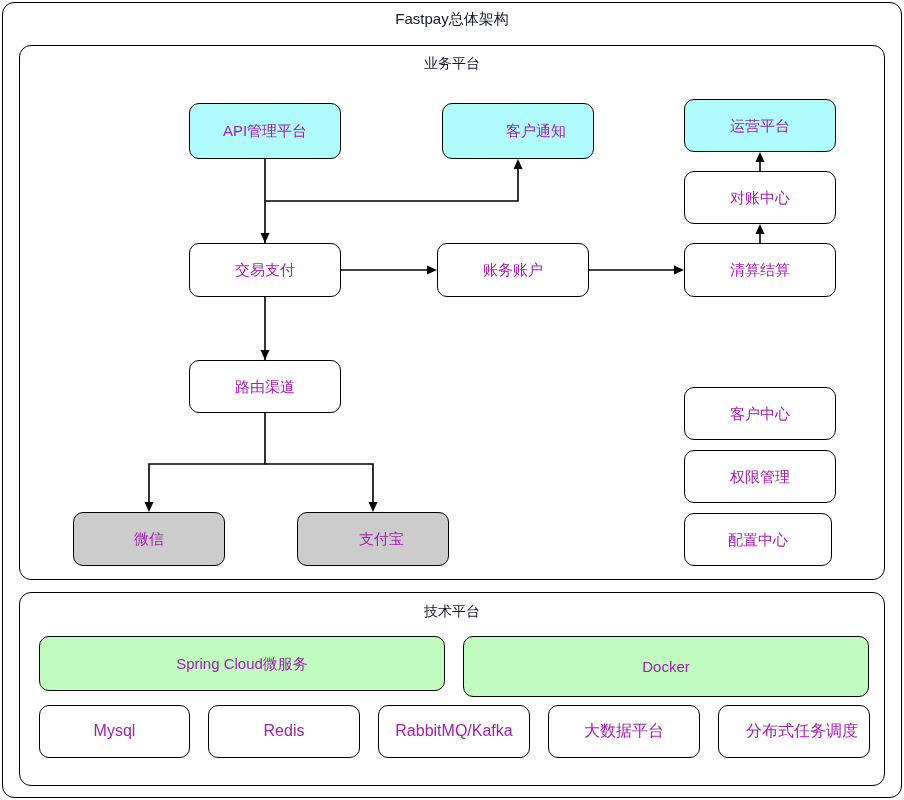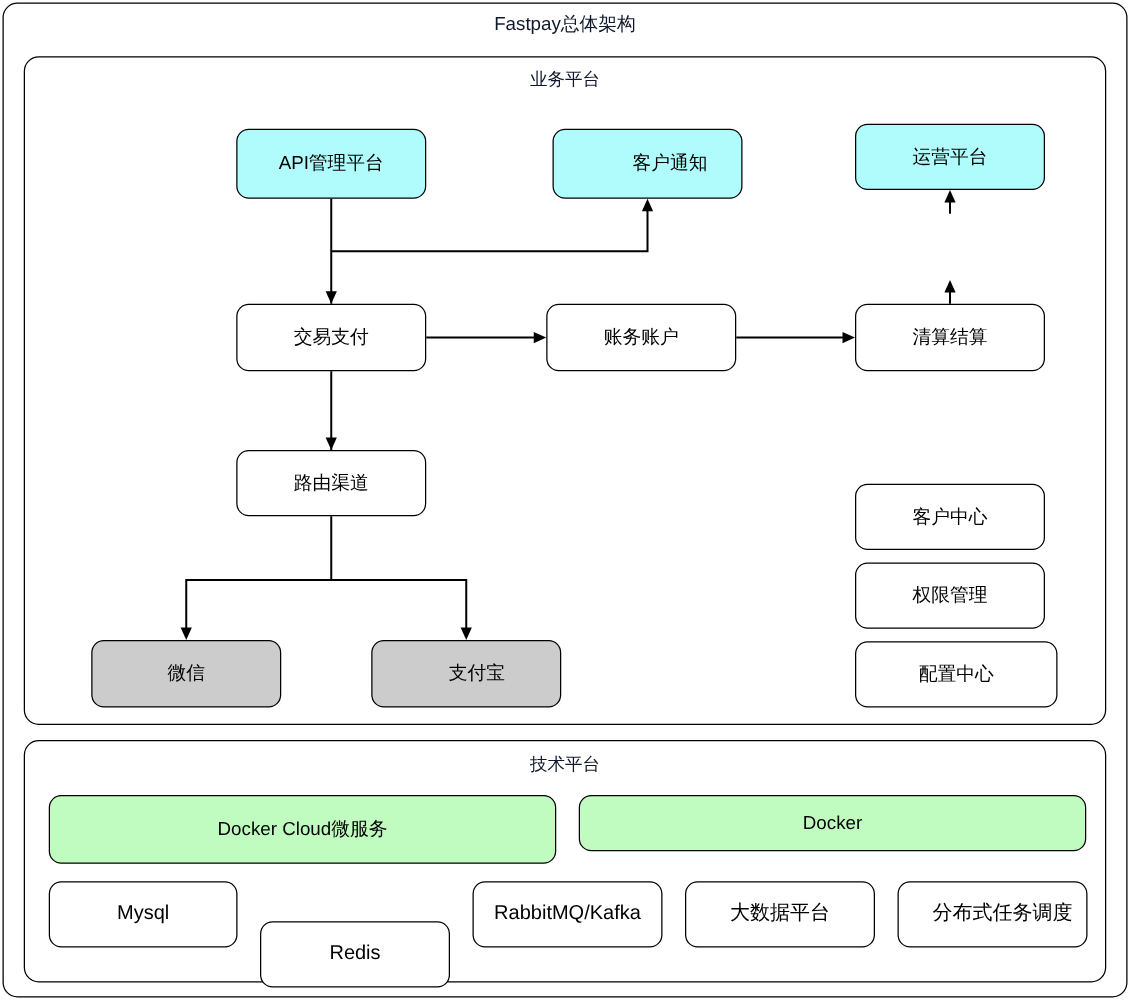--- a/index.html
+++ b/index.html
@@ -39,21 +39,21 @@
     position: absolute;
     box-sizing: border-box;
     border: 1.2px solid #000000;
     border-radius: 10px;
     background: #ffffff;
     display: flex;
     align-items: center;
     justify-content: center;
     font-size: 15px;
     line-height: 1.15;
-    color: #000000;
+    color: #a21caf;
     text-align: center;
     white-space: nowrap;
   }
   .node.cyan  { background: #b0fcfc; }
   .node.green { background: #c0fcc0; }
   .node.gray  { background: #cccccc; }
   .node.small { font-size: 16px; }
   #edges {
     position: absolute;
     left: 0;
@@ -78,46 +78,47 @@
 
   <div class="frame" style="left:19px; top:592px; width:866px; height:194px;"></div>
   <div class="frame-title" style="top:603px;">技术平台</div>
 
   <div class="node cyan" style="left:189px; top:103px; width:152px; height:56px;">API管理平台</div>
 
   <div class="node cyan" style="left:442px; top:103px; width:152px; height:56px;padding-left:36px;">客户通知</div>
 
   <div class="node cyan" style="left:684px; top:99px; width:152px; height:53px;">运营平台</div>
 
+  <div class="node" style="left:684px; top:171px; width:152px; height:53px;">对账中心</div>
 
   <div class="node" style="left:684px; top:243px; width:152px; height:54px;text-align:center;">清算结算</div>
 
   <div class="node" style="left:189px; top:243px; width:152px; height:54px;">交易支付</div>
 
   <div class="node" style="left:437px; top:243px; width:152px; height:54px;">账务账户</div>
 
   <div class="node" style="left:189px; top:360px; width:152px; height:53px;">路由渠道</div>
 
   <div class="node gray" style="left:73px; top:512px; width:152px; height:54px;">微信</div>
 
   <div class="node gray" style="left:297px; top:512px; width:152px; height:54px;padding-left:17px;">支付宝</div>
 
   <div class="node" style="left:684px; top:387px; width:152px; height:53px;">客户中心</div>
 
   <div class="node" style="left:684px; top:450px; width:152px; height:53px;">权限管理</div>
 
-  <div class="node" style="left:684px; top:513px; width:162px; height:53px;">配置中心</div>
+  <div class="node" style="left:684px; top:513px; width:148px; height:53px;">配置中心</div>
 
-  <div class="node green" style="left:39px; top:636px; width:406px; height:55px;">Docker Cloud微服务</div>
+  <div class="node green" style="left:39px; top:636px; width:406px; height:55px;">Spring Cloud微服务</div>
 
-  <div class="node green" style="left:463px; top:636px; width:406px; height:45px;">Docker</div>
+  <div class="node green" style="left:463px; top:636px; width:406px; height:61px;">Docker</div>
 
   <div class="node small" style="left:39px; top:705px; width:151px; height:53px;">Mysql</div>
 
-  <div class="node small" style="left:208px; top:705px; width:152px; height:53px;margin-top:32px;">Redis</div>
+  <div class="node small" style="left:208px; top:705px; width:152px; height:53px;">Redis</div>
 
   <div class="node small" style="left:378px; top:705px; width:152px; height:53px;text-align:right;">RabbitMQ/Kafka</div>
 
   <div class="node small" style="left:548px; top:705px; width:152px; height:53px;">大数据平台</div>
 
   <div class="node small" style="left:718px; top:705px; width:152px; height:53px;padding-left:16px;">分布式任务调度</div>
 
   <svg id="edges" viewBox="0 0 904 800" xmlns="http://www.w3.org/2000/svg">
 
     <path d="M265,159 L265,243"></path>

